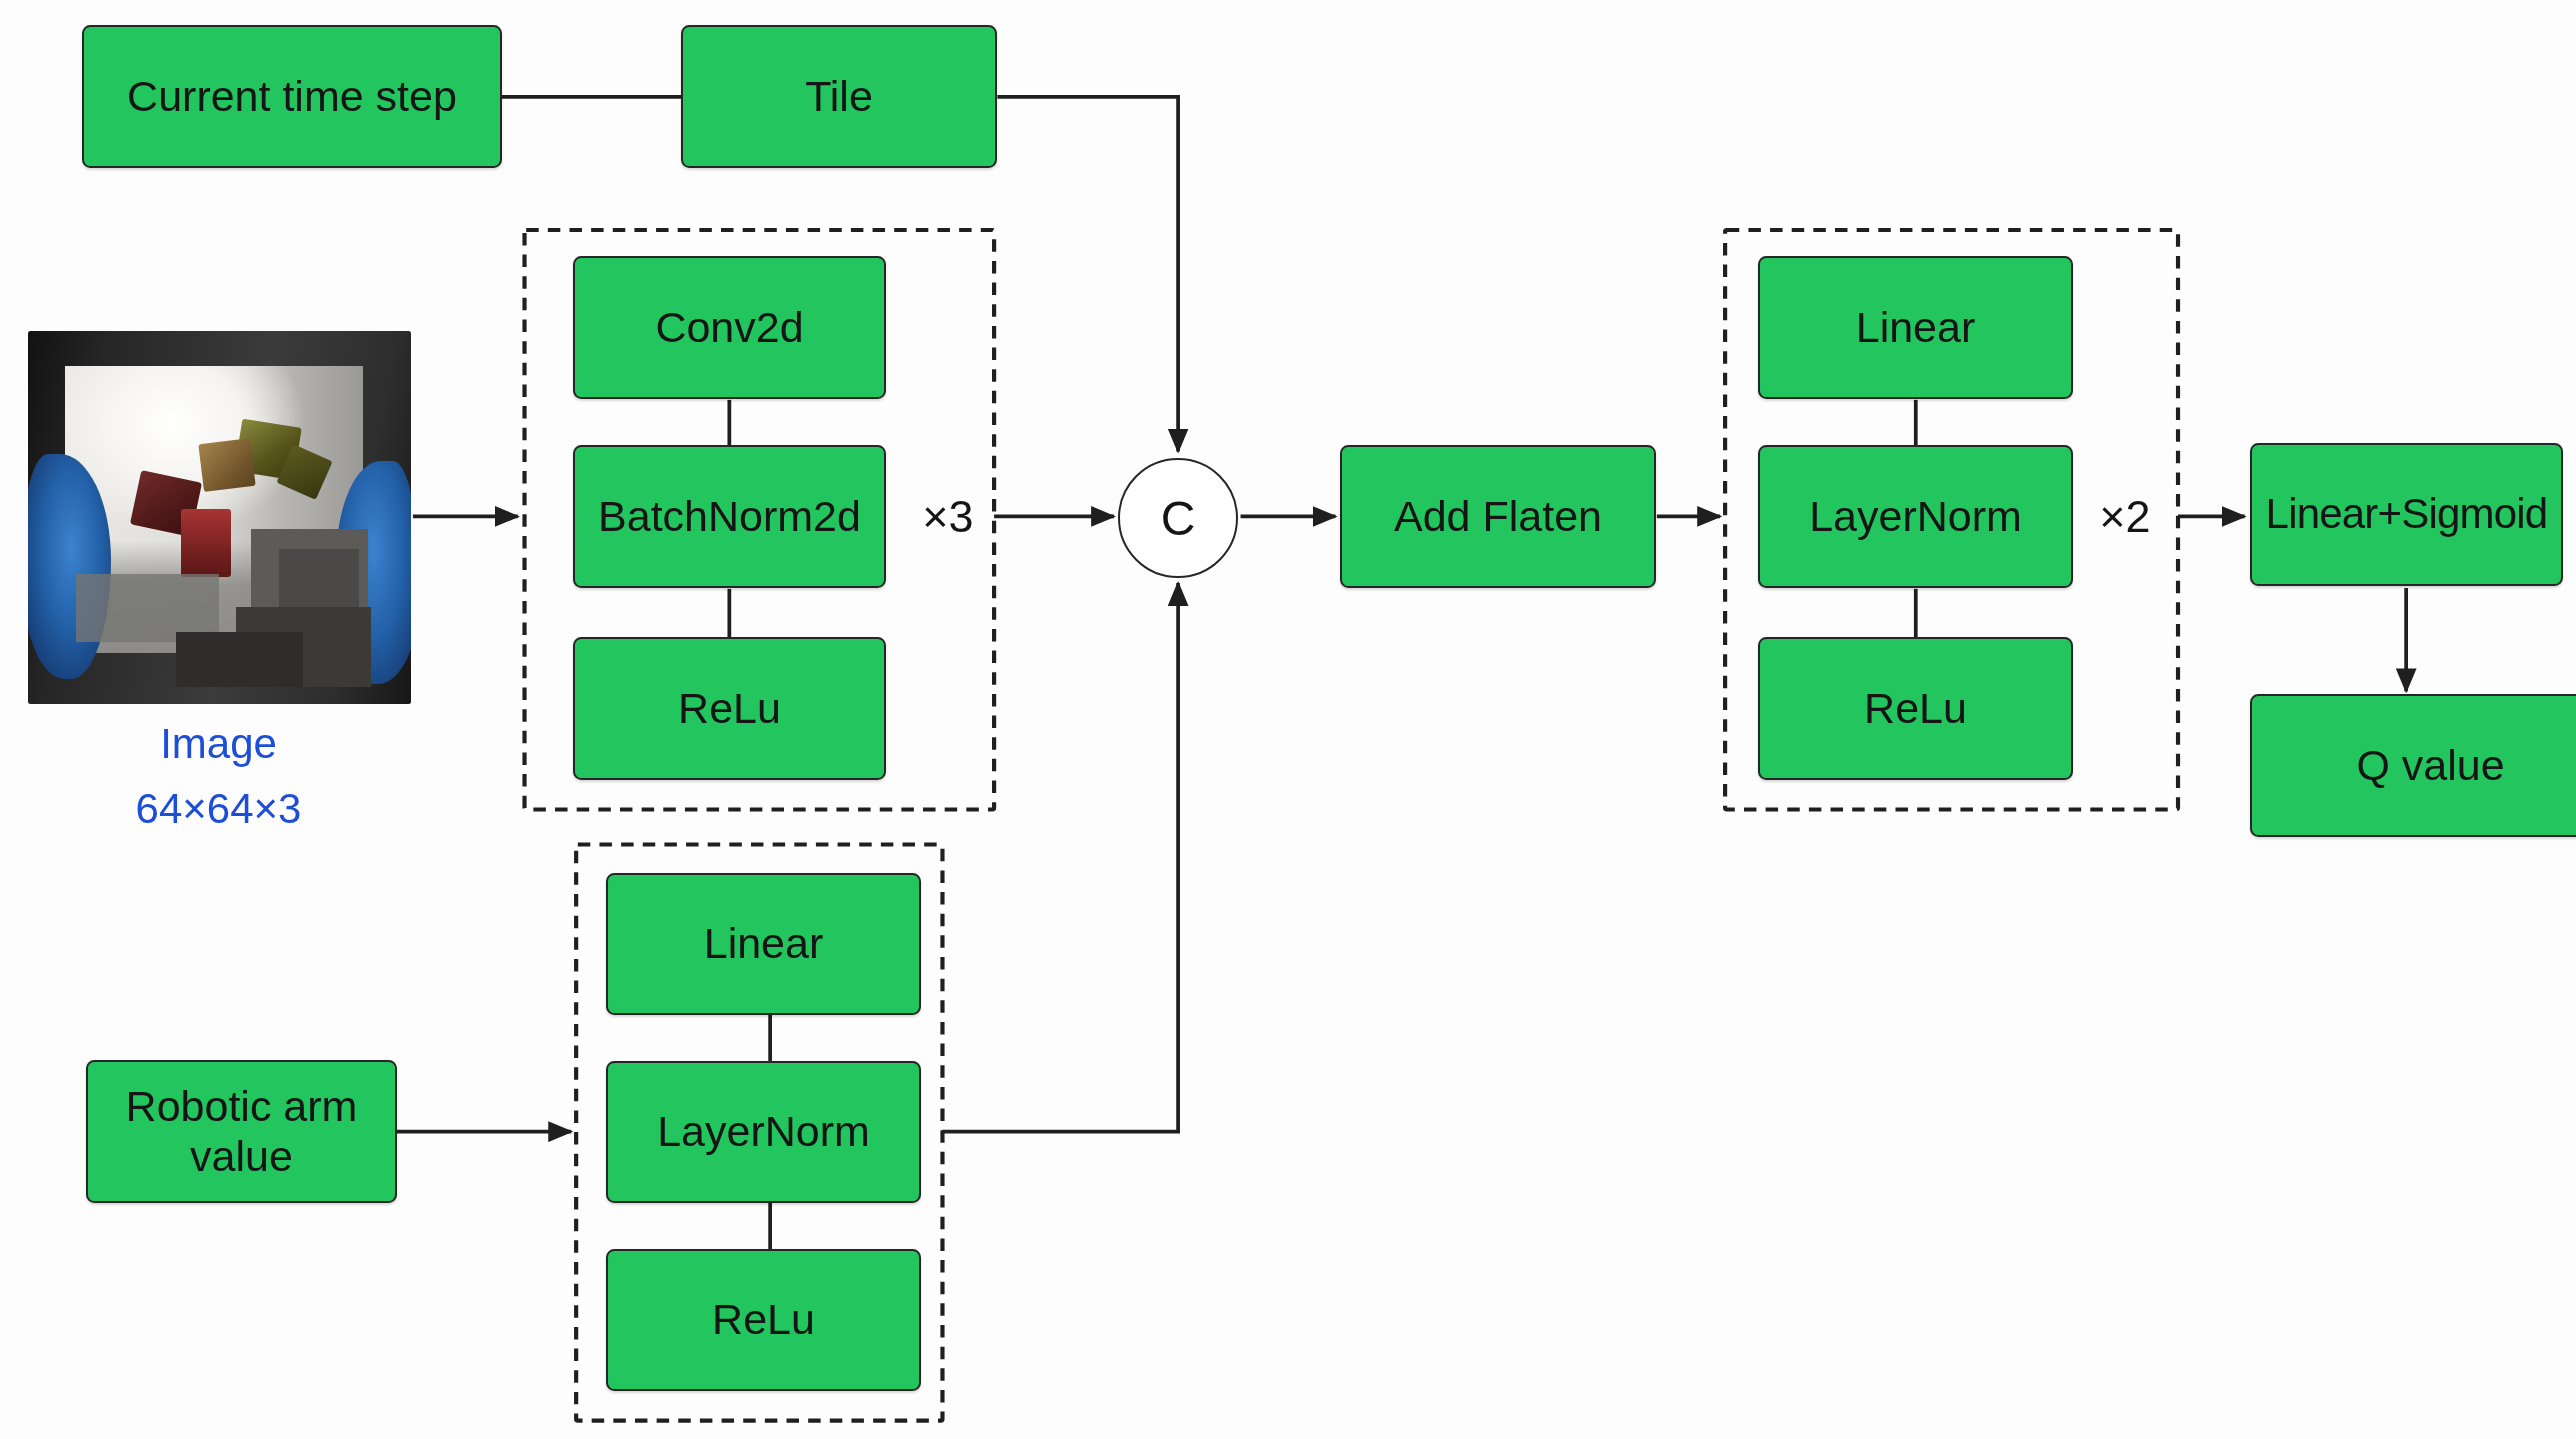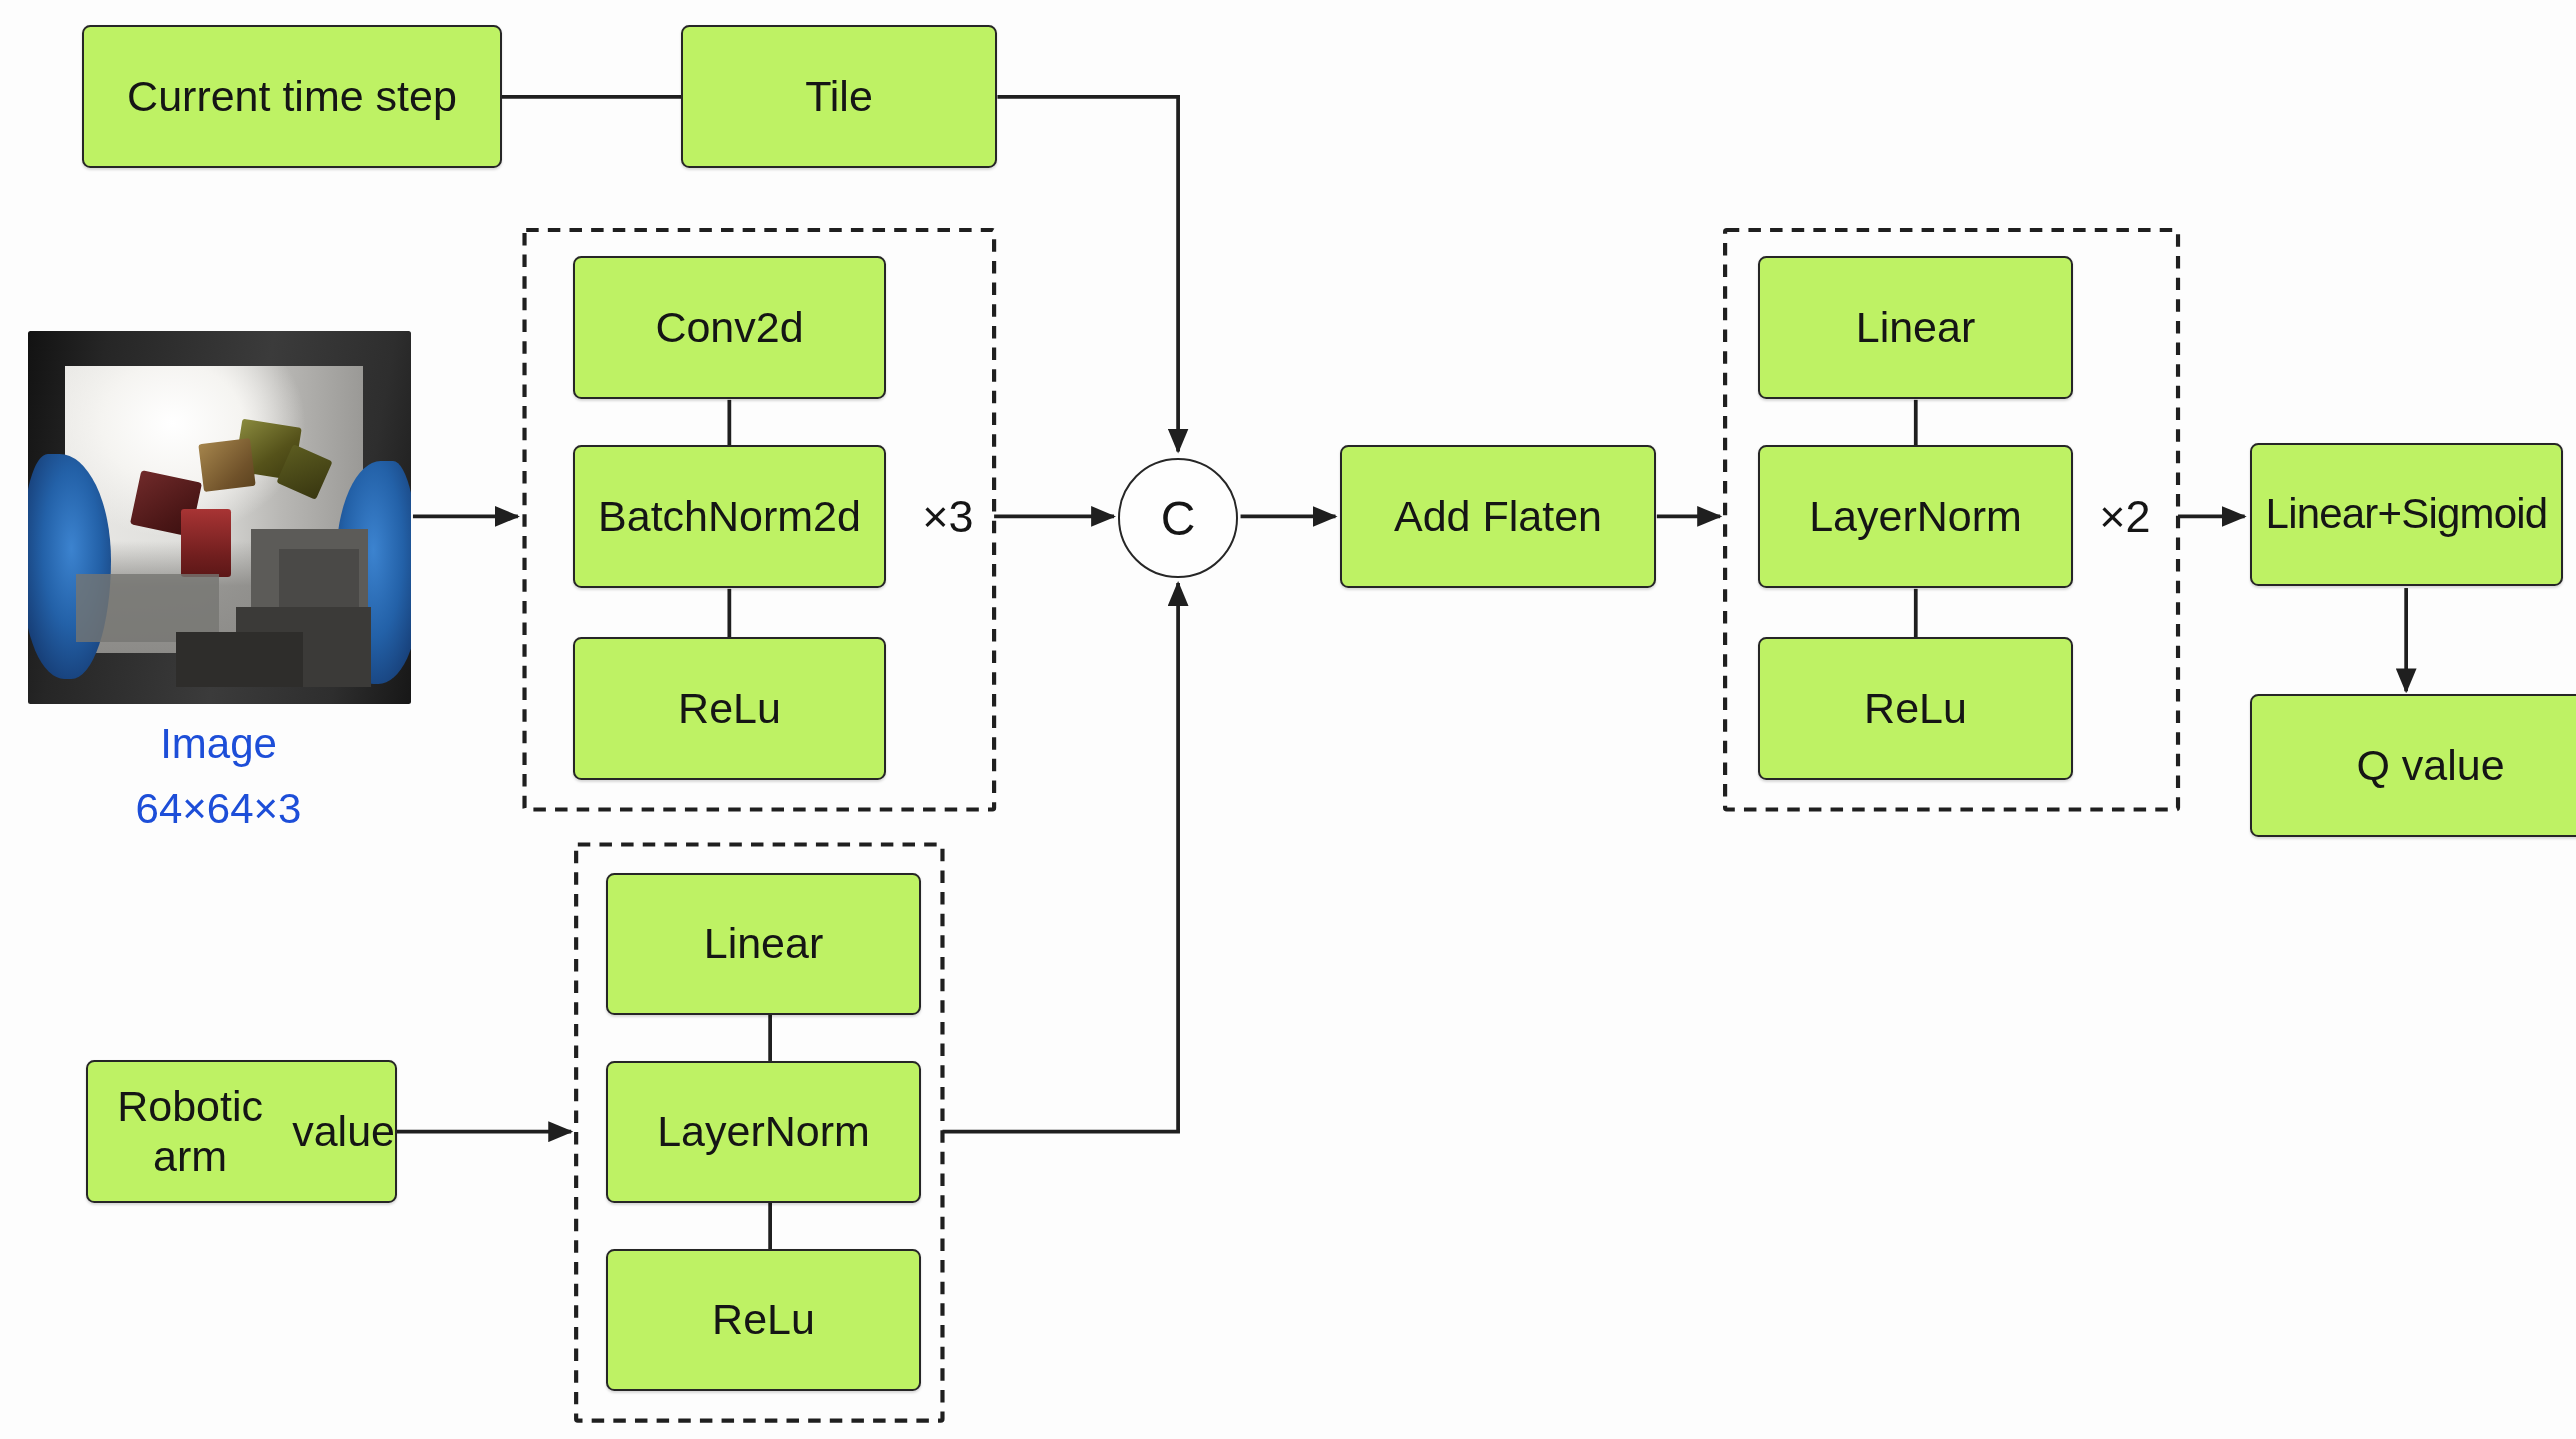--- a/index.html
+++ b/index.html
@@ -7,23 +7,23 @@
   #stage {
     position:relative; width:2576px; height:1440px; overflow:hidden;
     background:#fdfdfd; color:#161616;
   }
   #edges { position:absolute; left:0; top:0; }
   .ln { fill:none; stroke:#1f1f1f; stroke-width:4.5; }
   .ar { marker-end:url(#ah); }
   .grp { fill:none; stroke:#1f1f1f; stroke-width:5; stroke-dasharray:15 11; }
   .node {
     position:absolute; box-sizing:border-box;
-    background:#bef264; border:2.5px solid #262626; border-radius:8.3px;
+    background:#22c55e; border:2.5px solid #262626; border-radius:8.3px;
     display:flex; align-items:center; justify-content:center;
-    font-size:43px; color:#151515; text-align:center; line-height:1.15;
+    font-size:43px; color:#151515; line-height:1.15;
     box-shadow:0 1.7px 2.5px rgba(0,0,0,0.15);
   }
   .node.tight { font-size:42px; letter-spacing:-0.8px; }
   .concat {
     position:absolute; box-sizing:border-box;
     background:#fefefe; border:2.5px solid #262626; border-radius:50%;
     display:flex; align-items:center; justify-content:center;
     font-size:48px; color:#151515;
   }
   .mult {
@@ -146,21 +146,21 @@
   <div class="node" style="left:1340px; top:445px; width:316px; height:143px;">Add Flaten</div>
 
   <div class="node" style="left:1758px; top:256px; width:315px; height:143px;">Linear</div>
   <div class="node" style="left:1758px; top:445px; width:315px; height:143px;">LayerNorm</div>
   <div class="node" style="left:1758px; top:637px; width:315px; height:143px;">ReLu</div>
   <div class="mult" style="left:2071px; top:488px; width:108px; height:57px;">×2</div>
 
   <div class="node tight" style="left:2250px; top:443px; width:313px; height:143px;">Linear+Sigmoid</div>
   <div class="node" style="left:2250px; top:694px; width:361px; height:143px;">Q value</div>
 
-  <div class="node" style="left:86px; top:1060px; width:311px; height:143px; flex-direction:row;">
+  <div class="node" style="left:86px; top:1060px; width:311px; height:143px; flex-direction:column;">
     <div>Robotic arm</div>
     <div>value</div>
   </div>
 
   <div class="node" style="left:606px; top:873px; width:315px; height:142px;">Linear</div>
   <div class="node" style="left:606px; top:1061px; width:315px; height:142px;">LayerNorm</div>
   <div class="node" style="left:606px; top:1249px; width:315px; height:142px;">ReLu</div>
 
 </div>
 

